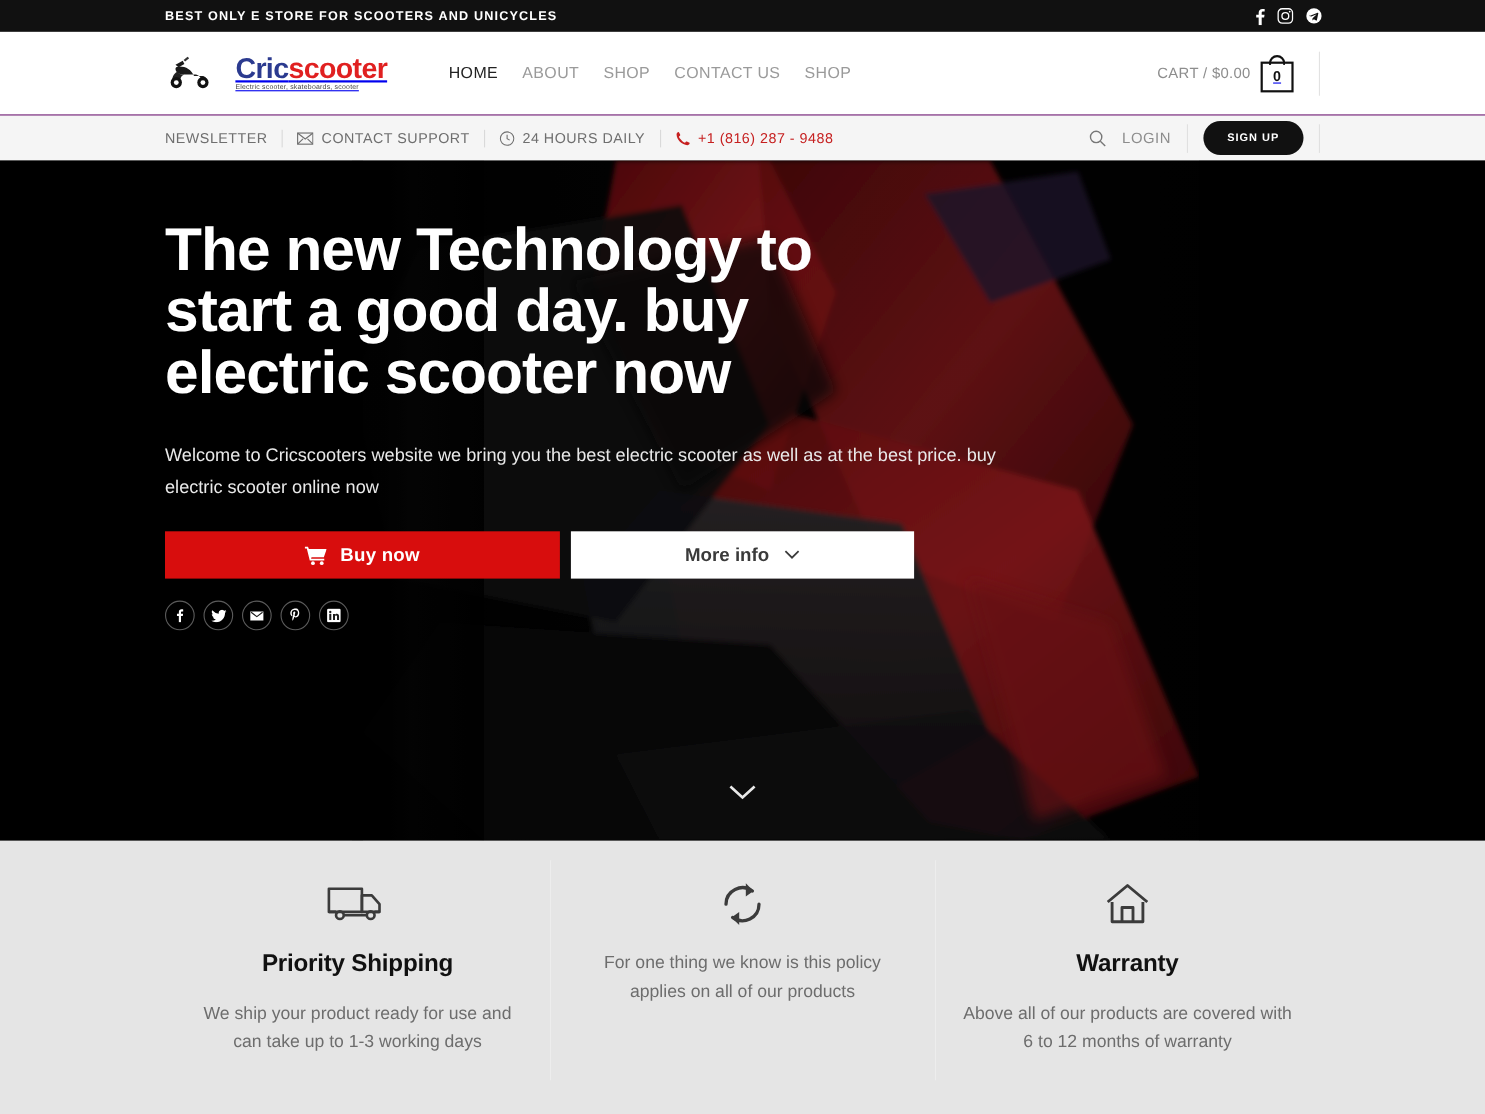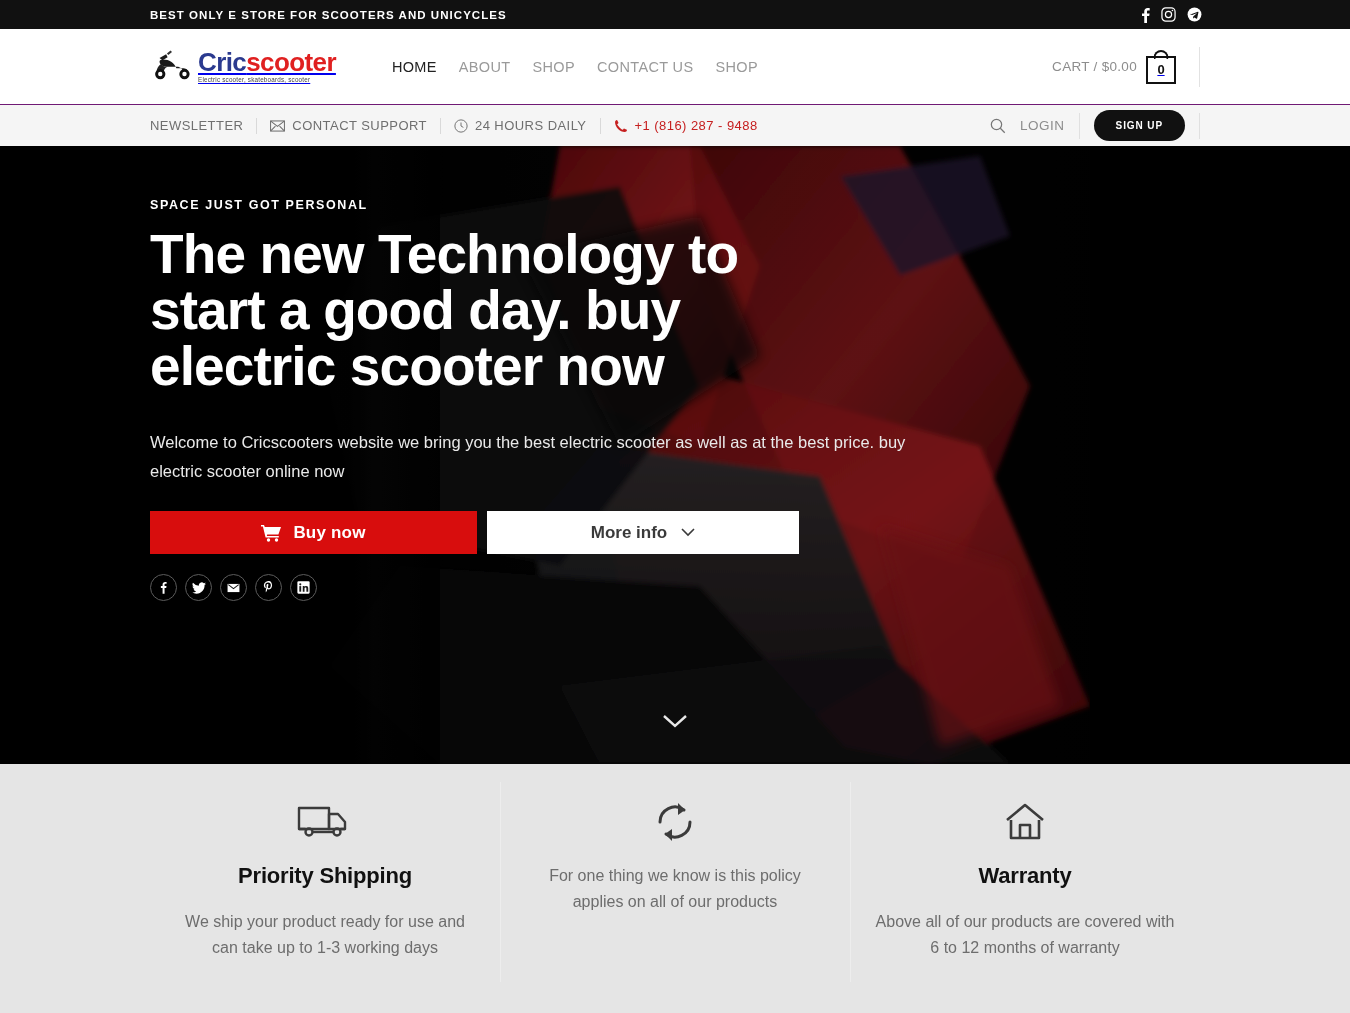--- a/index.html
+++ b/index.html
@@ -46,22 +46,22 @@
   .header {
     height: 75px;
     background: #ffffff;
     display: flex;
     align-items: center;
     padding: 0 150px;
     position: relative;
   }
   .logo {
     display: flex;
-    align-items: center;
-    gap: 4px;
+    align-items: flex-end;
+    gap: 20px;
     margin-right: 56px;
   }
   .logo-mark { width: 44px; height: 34px; flex: none; }
   .logo-text { line-height: 1; }
   .logo-word {
     font-size: 26px;
     font-weight: bold;
     letter-spacing: -0.6px;
   }
   .logo-word .c1 { color: #2b3a8f; }
@@ -215,21 +215,21 @@
     font-size: 34px;
     font-weight: bold;
     letter-spacing: -0.5px;
     margin-bottom: 24px;
   }
   .hero-buttons { display: flex; gap: 10px; margin-bottom: 20px; }
   .btn-buy {
     background: #d80d0d;
     color: #ffffff;
     border: none;
-    width: 327px; height: 43px;
+    width: 359px; height: 43px;
     display: flex; align-items: center; justify-content: center;
     gap: 12px;
     font-size: 17px; font-weight: bold;
     letter-spacing: .2px;
     cursor: pointer;
     font-family: "Liberation Sans", sans-serif;
   }
   .btn-more {
     background: #ffffff;
     color: #3a3a3a;
@@ -455,21 +455,20 @@
         <path d="M880 380 L1010 420 L1060 560 L940 600 Z" fill="#b21c20"></path>
       </g>
       <rect x="0" y="0" width="330" height="618" fill="#000"></rect>
       <rect x="320" y="0" width="120" height="618" fill="url(#gblk)" opacity="0.85"></rect>
       <rect x="1090" y="0" width="260" height="618" fill="#000"></rect>
       <rect x="0" y="0" width="1350" height="618" fill="#000" opacity="0.42"></rect>
     </svg>
   </div>
 
   <div class="hero-content">
-    <div class="eyebrow">SPACE JUST GOT PERSONAL</div>
     <h1 class="hero-title">The new Technology to start a good day. buy electric scooter now</h1>
     <p class="hero-desc">Welcome to Cricscooters website we bring you the best electric scooter as well as at the best price. buy electric scooter online now</p>
 
     <div class="hero-buttons">
       <button class="btn-buy">
         <svg width="20" height="18" viewBox="0 0 20 18" fill="currentColor">
             <path d="M0 1h3l.8 2H20l-2.6 7.5H6.2L5.8 12h12v1.6H4.6L1.9 2.6H0z"></path>
             <circle cx="7.5" cy="16" r="1.7"></circle>
             <circle cx="15.5" cy="16" r="1.7"></circle>
           </svg>

